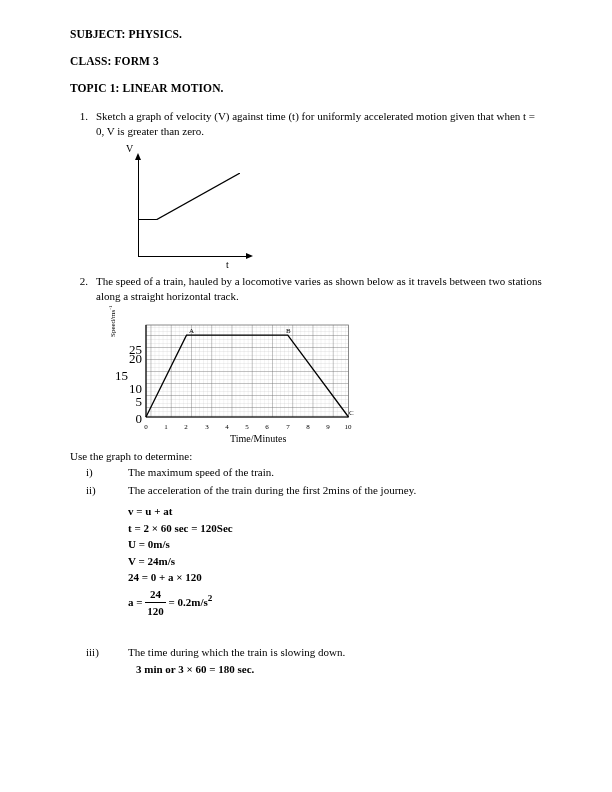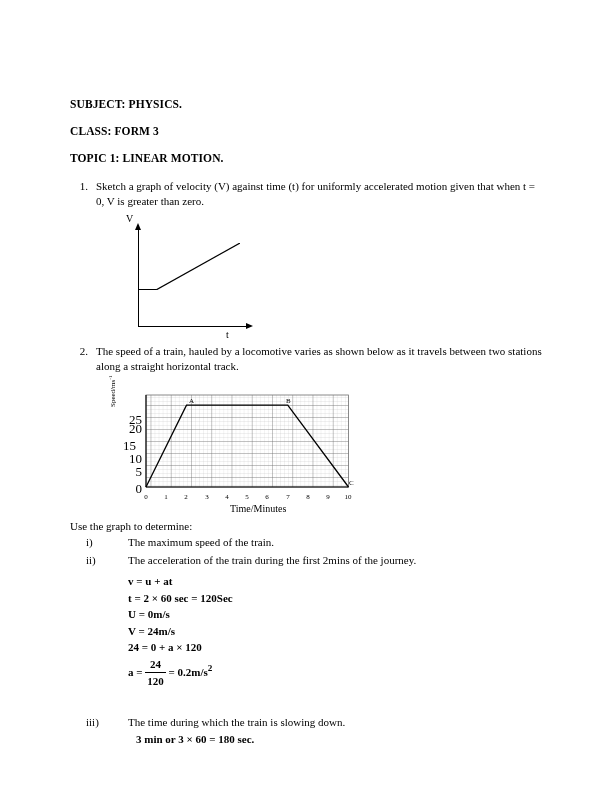--- a/index.html
+++ b/index.html
@@ -13,21 +13,21 @@
     font-family: "Liberation Serif", serif;
     color: #000000;
     position: relative;
     overflow: hidden;
   }
   .page {
     position: relative;
     width: 612px;
     height: 644px;
     box-sizing: border-box;
-    padding: 98px 70px 40px 70px;
+    padding: 28px 70px 40px 70px;
   }
   .heading {
     font-weight: bold;
     font-size: 11.5px;
     margin: 0 0 15px 0;
     letter-spacing: 0.1px;
   }
   .q-list {
     margin: 0;
     padding: 0;
@@ -227,21 +227,21 @@
       <span class="q-num">2.</span>
       <span class="q-text">The speed of a train, hauled by a locomotive varies as shown below as it travels between two stations along a straight horizontal track.</span>
     </li>
   </ul>
 
   <div class="fig2">
     <div class="ylabel">Speed/ms<sup>-1</sup></div>
 
     <div class="ytick" style="left: 18px; top: 31px;">25</div>
     <div class="ytick" style="left: 18px; top: 40px;">20</div>
-    <div class="ytick" style="left: 12px; top: 57px;">15</div>
+    <div class="ytick" style="left: 4px; top: 57px;">15</div>
     <div class="ytick" style="left: 18px; top: 70px;">10</div>
     <div class="ytick" style="left: 18px; top: 83px;">5</div>
     <div class="ytick" style="left: 18px; top: 100px;">0</div>
 
     <svg width="330" height="135">
 
       <defs>
         <pattern id="fine" width="4.05" height="4" patternUnits="userSpaceOnUse">
           <path d="M 4.05 0 L 0 0 0 4" fill="none" stroke="#b5b5b5" stroke-width="0.35"></path>
         </pattern>

